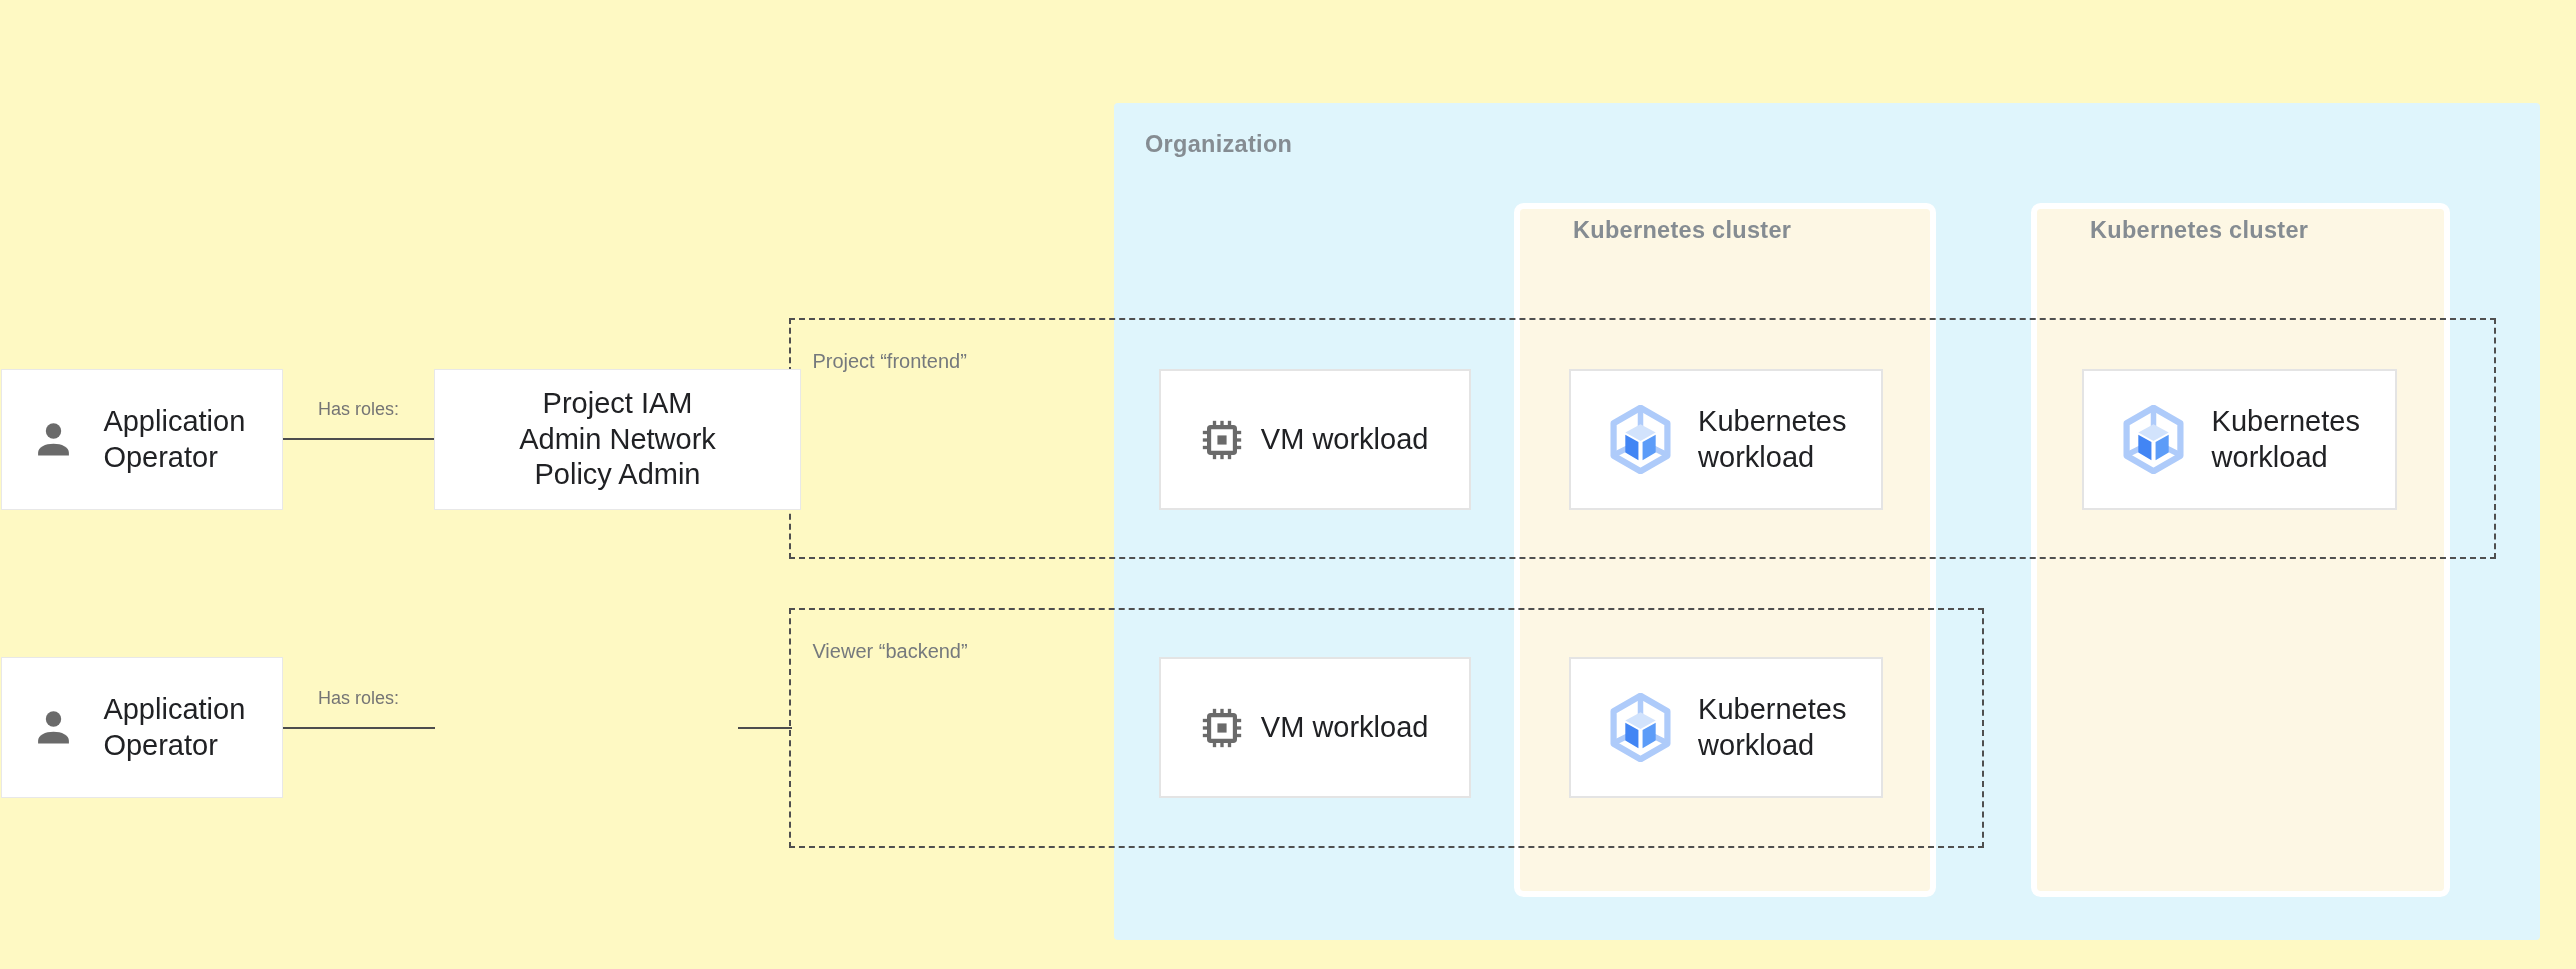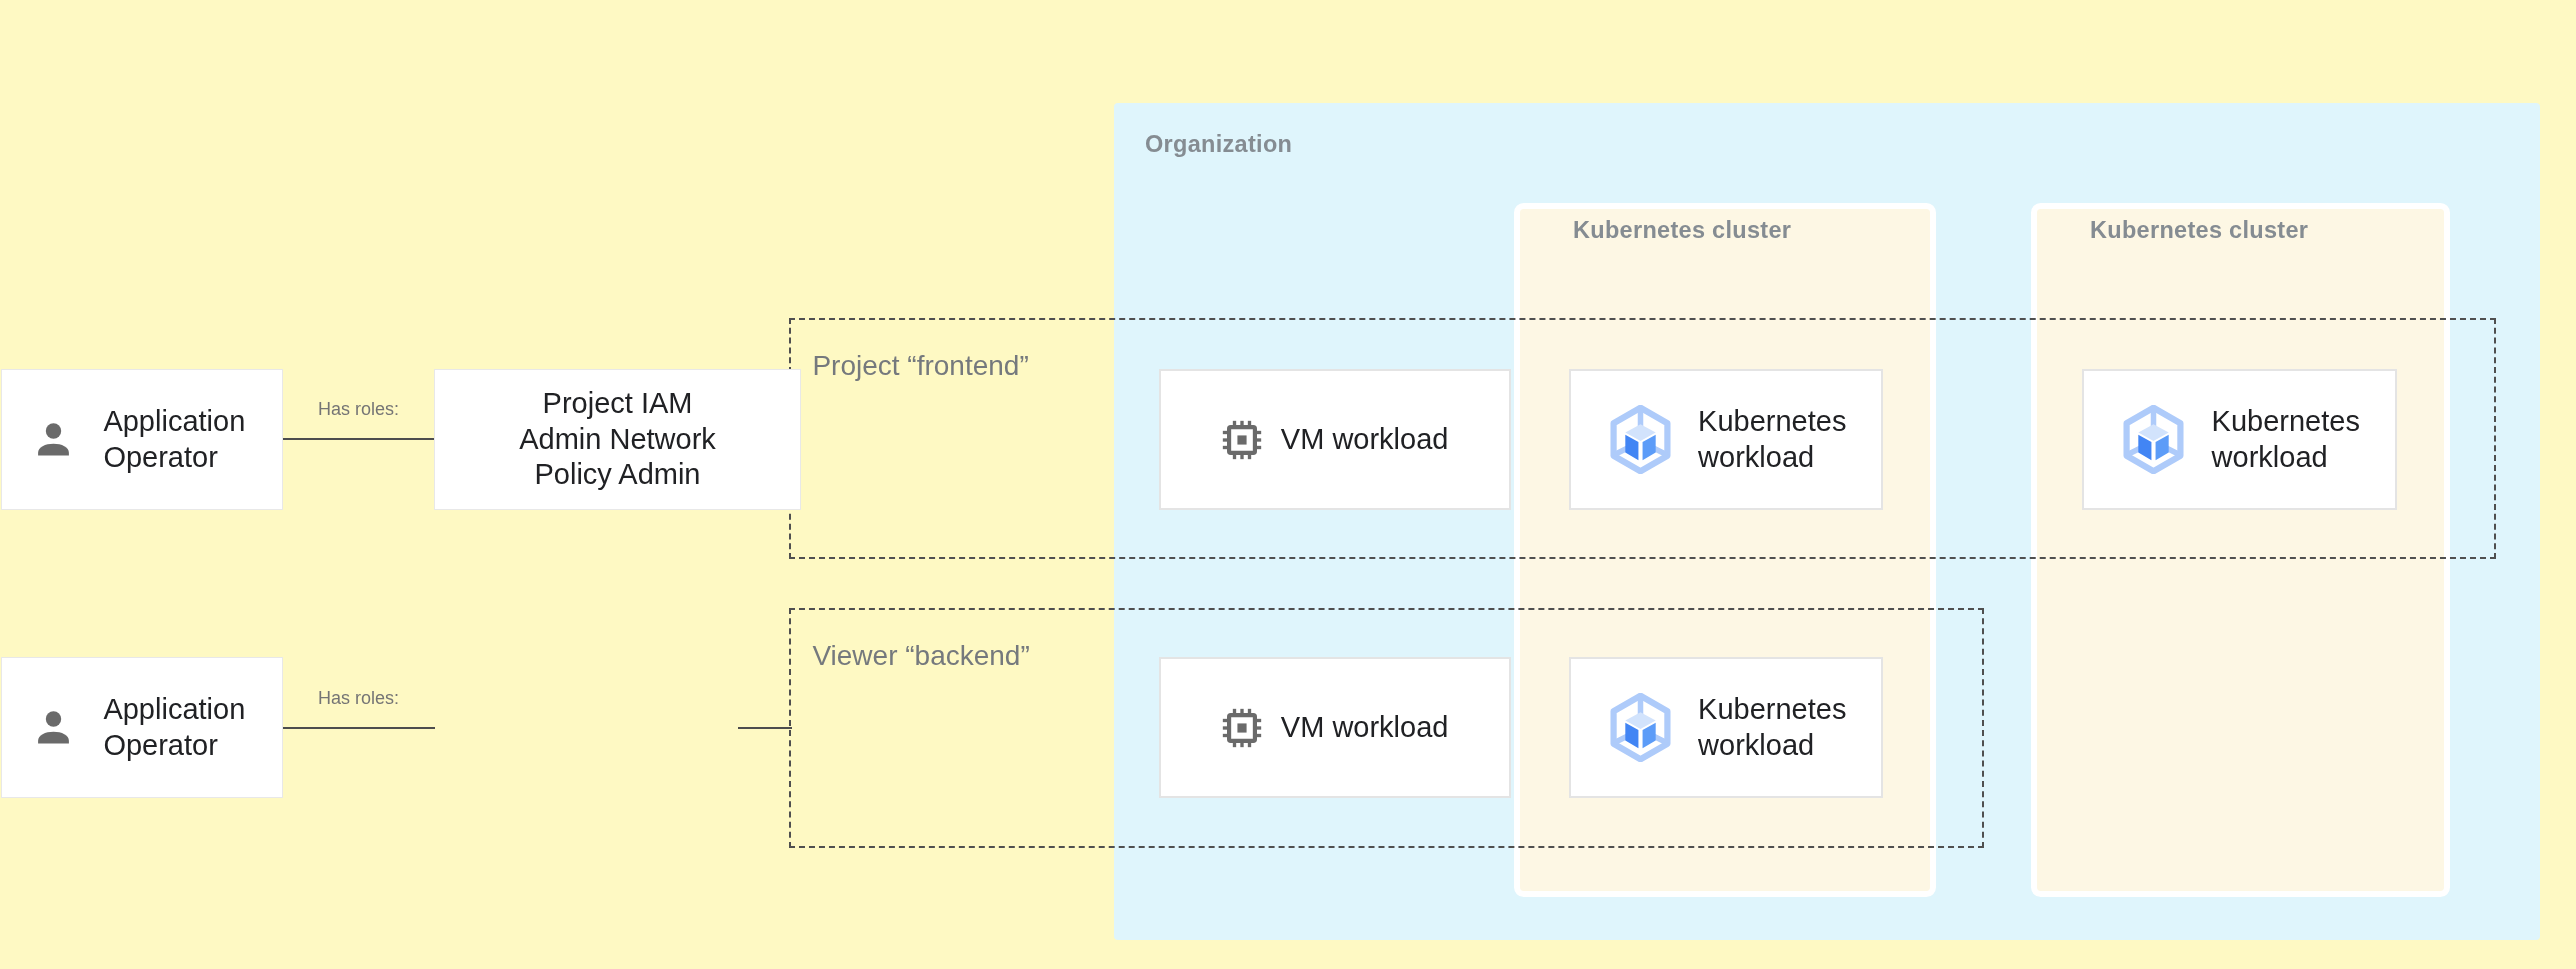--- a/index.html
+++ b/index.html
@@ -21,21 +21,21 @@
     position:absolute;top:203px;height:682px;background:var(--cluster_bg);
     border:6.2px solid #fff;border-radius:9.7px;box-sizing:content-box;z-index:2;
   }
   .cluster .zone-label{left:21px;top:8px;margin-left:32px;}
   .cl-left{left:1514px;width:410px;}
   .cl-right{left:2031px;width:407px;}
   
   .proj{position:absolute;border:2.1px dashed var(--dashed_border);z-index:3;box-sizing:border-box;}
   .proj-frontend{left:789px;top:318px;width:1707px;height:241px;}
   .proj-backend{left:789px;top:608px;width:1195px;height:240px;}
-  .proj-label{position:absolute;left:21.4px;top:30px;font-size:28px;color:var(--project_label);}
+  .proj-label{position:absolute;left:21.4px;top:30px;font-size:20px;color:var(--project_label);}
   
   .connector{position:absolute;height:2.1px;background:var(--connector);z-index:2;}
   .conn-a{left:282px;width:153px;}
   .conn-b{left:738px;width:54px;}
   .conn-r1{top:438px;}
   .conn-r2{top:727px;}
   .hasroles{
     position:absolute;left:282px;width:153px;text-align:center;
     font-size:18px;color:var(--muted_label);z-index:2;
   }
@@ -44,21 +44,21 @@
   
   .card{
     position:absolute;height:141px;background:#fff;box-sizing:border-box;
     display:flex;align-items:center;z-index:4;
   }
   .row1{top:369px;}
   .row2{top:657px;}
   .actor-card{left:1.4px;width:282px;border:1.4px solid #e8e8e8;padding-left:30px;gap:28px;}
   .role-card{left:434px;width:367px;border:1.4px solid #e8e8e8;justify-content:center;text-align:center;}
   .wl-card{border:2.1px solid var(--card_border);justify-content:center;}
-  .wl-vm{left:1159px;width:352px;gap:19.3px;}
+  .wl-vm{left:1159px;width:312px;gap:19.3px;}
   .wl-k8s{left:1569px;width:314px;gap:23.5px;}
   .wl-k8s-right{left:2082px;width:315px;gap:23.5px;}
   .card-label{font-size:29px;color:var(--text);line-height:1.22;}
   .preline{white-space:pre-line;}
   
   .icon{display:inline-flex;flex:none;}
   .person-svg{width:43px;height:46px;}
   .chip-svg{width:40px;height:40px;}
   .gke-svg{width:69px;height:69px;}
   .gray-fill{fill:var(--icon_gray);}

